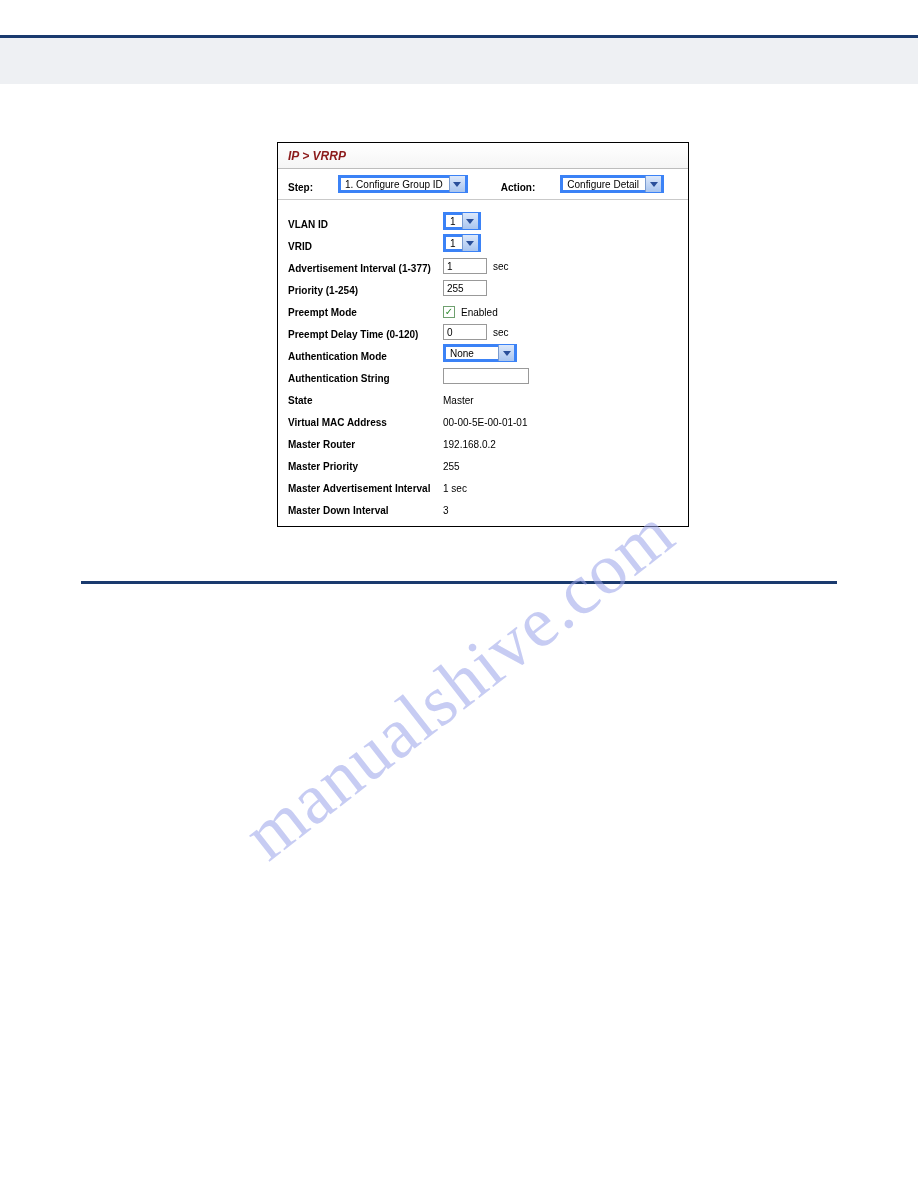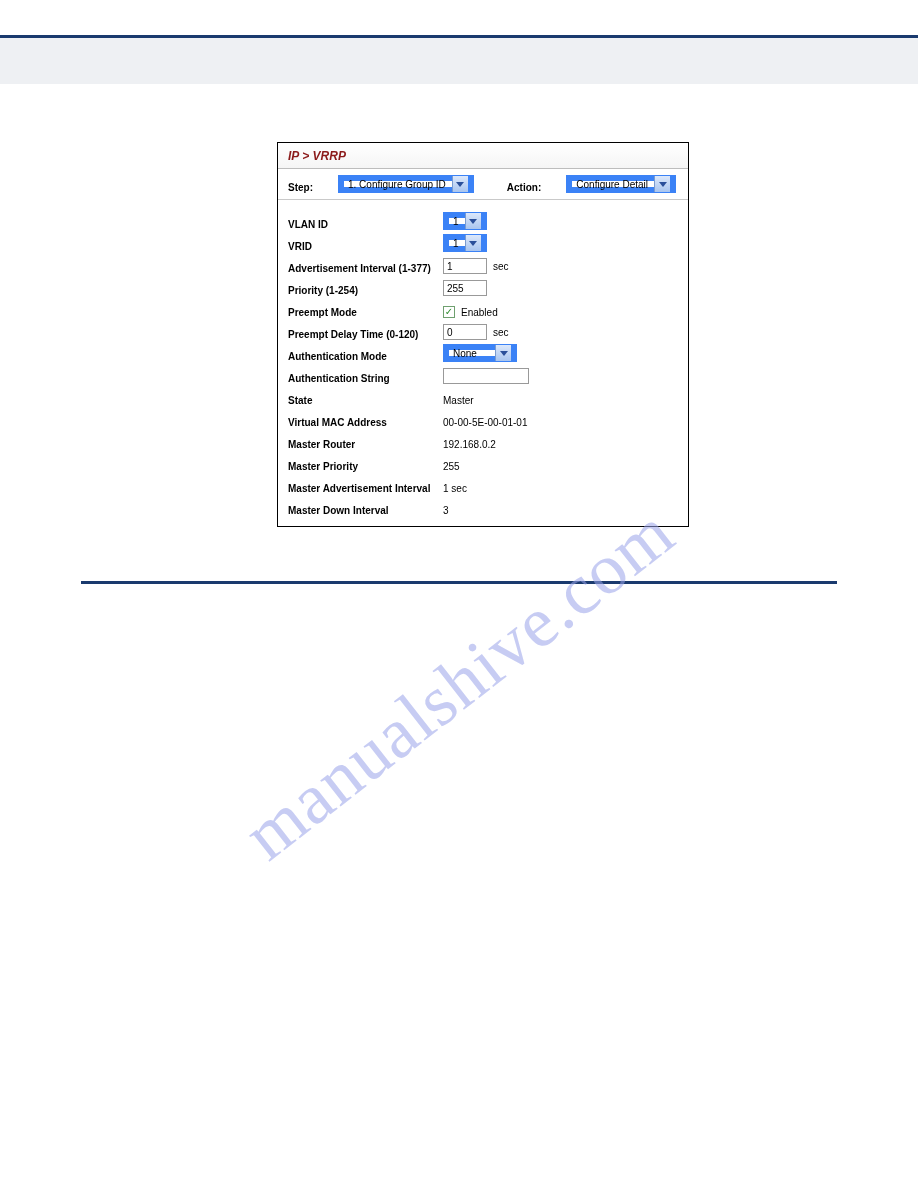--- a/index.html
+++ b/index.html
@@ -49,21 +49,21 @@
     border-bottom: 1px solid #c9c9c9;
     display: flex;
     align-items: flex-end;
     gap: 25px;
     font-size: 10px;
   }
   .step-row .lbl { font-weight: bold; }
   .sel-btn {
     display: inline-flex;
     align-items: center;
-    border: 6px solid #3b82f6;
+    border: 3px solid #3b82f6;
     height: 18px;
     font-size: 10px;
     background: #fff;
   }
   .sel-btn .txt { padding: 0 6px 0 4px; }
   .sel-btn .arr {
     width: 16px; height: 16px;
     background: linear-gradient(#dce8fb,#a9c5ef);
     border-left: 1px solid #7a9bcf;
     display:flex; align-items:center; justify-content:center;

